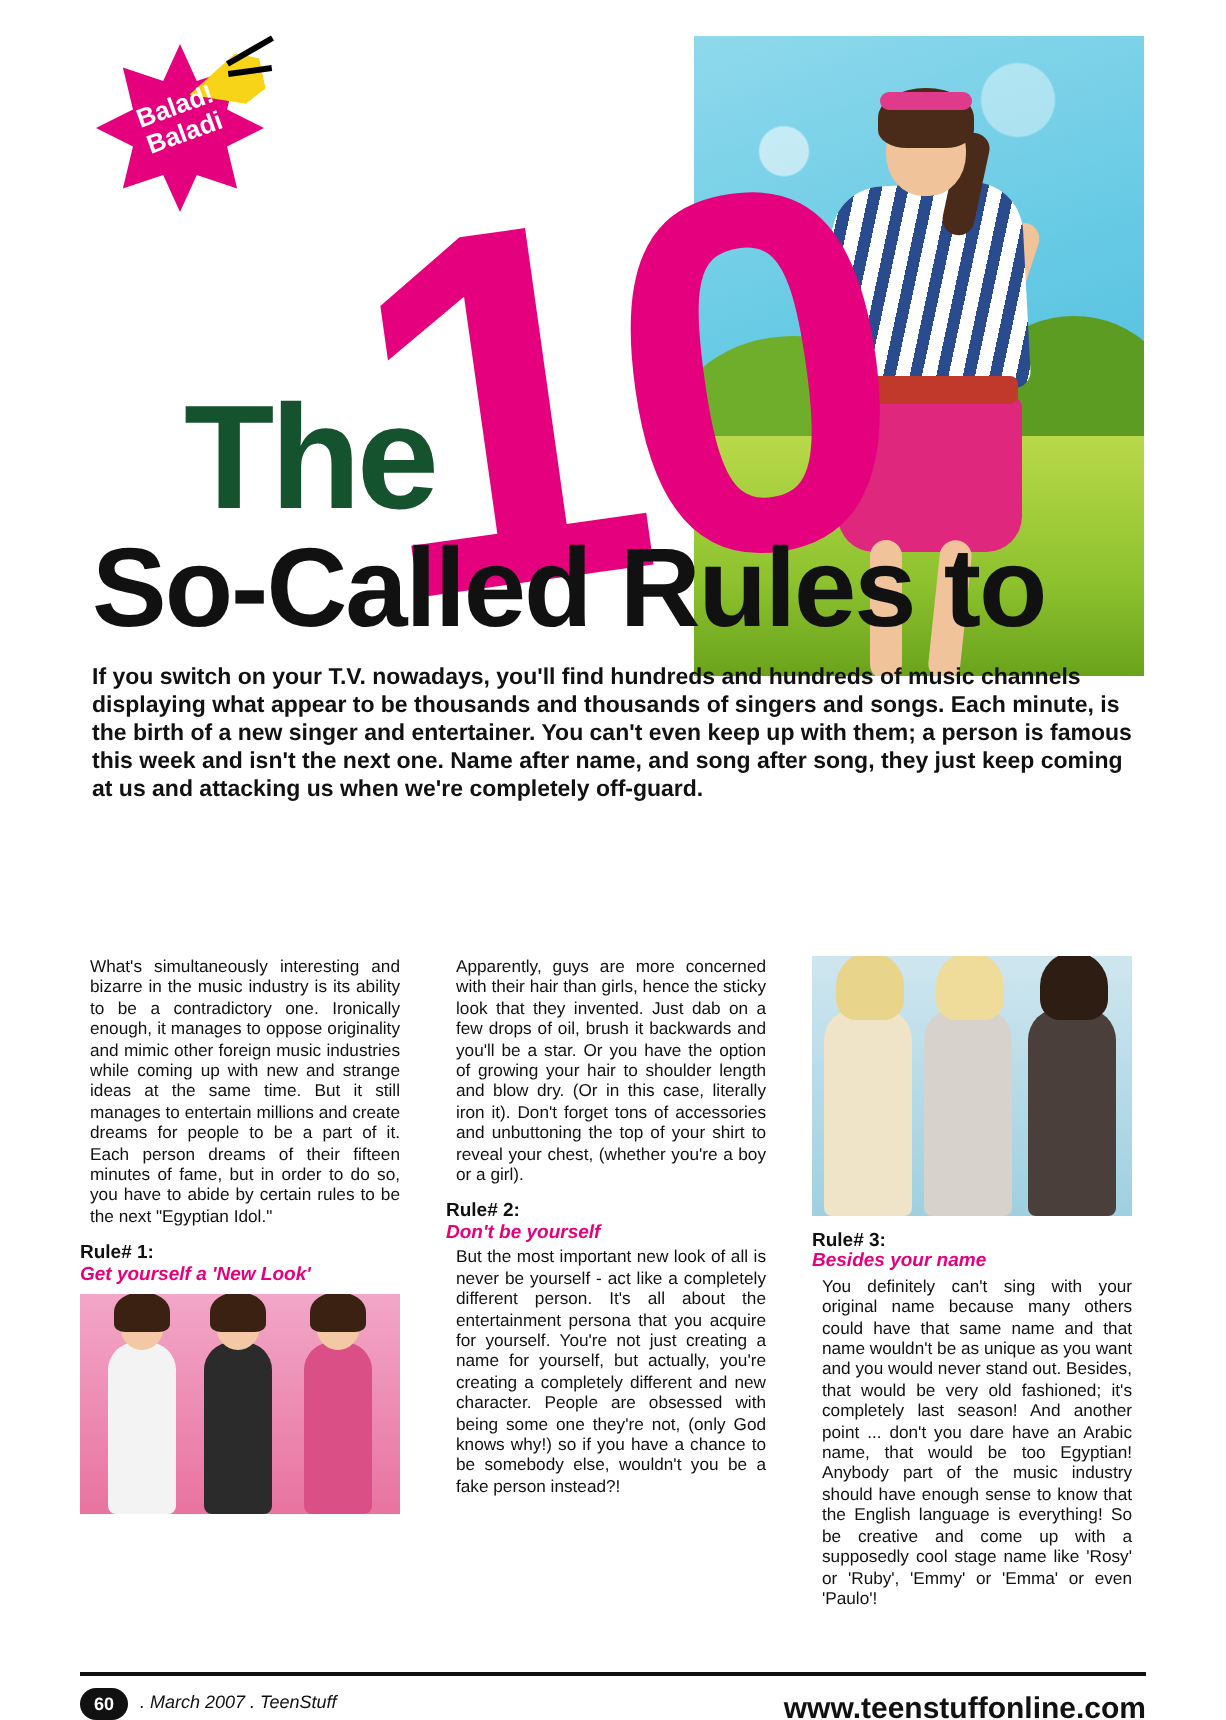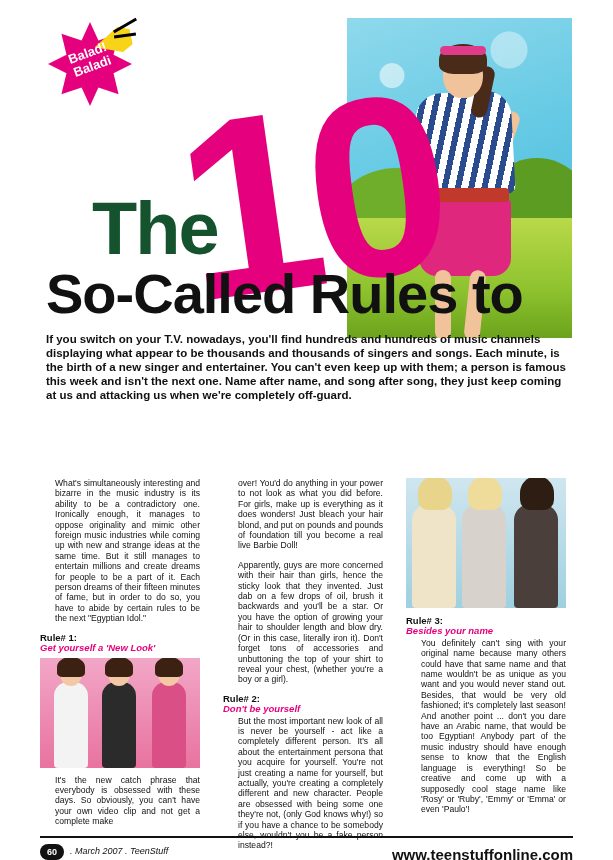--- a/index.html
+++ b/index.html
@@ -161,21 +161,21 @@
   }
 
   
   .cols{
     position:absolute;left:40px;top:478px;width:533px;height:340px;
   }
   .col{position:absolute;top:0;width:160px;font-size:8.6px;line-height:10.4px;color:#111;text-align:justify;}
   .c1{left:0;}
   .c2{left:183px;}
   .c3{left:366px;}
-  .col p{margin:0 0 9px 15px;}
+  .col p{margin:0 0 9px 5px;}
 
   .rule-h{
     font-weight:bold;font-size:9.5px;color:#e5007e;margin:2px 0 1px 0;
   }
   .rule-h .blk{color:#111;display:block;}
   .rule-h .pink{color:#e5007e;font-style:italic;display:block;}
 
   
   .photo-girls{
     width:160px;height:110px;margin:4px 0 7px 0;position:relative;overflow:hidden;
@@ -294,25 +294,23 @@
           </div>
         <div class="g g2">
             <span class="hd"></span>
             <span class="hr"></span>
           </div>
         <div class="g g3 pinkd">
             <span class="hd"></span>
             <span class="hr"></span>
           </div>
       </div>
-      <p>It's the new catch phrase that everybody is obsessed with these days. So obviously, you can't have your own video clip and not get a complete make</p>
     </div>
 
     <div class="col c2">
-      <p>over! You'd do anything in your power to not look as what you did before. For girls, make up is everything as it does wonders! Just bleach your hair blond, and put on pounds and pounds of foundation till you become a real live Barbie Doll!</p>
       <p>Apparently, guys are more concerned with their hair than girls, hence the sticky look that they invented. Just dab on a few drops of oil, brush it backwards and you'll be a star. Or you have the option of growing your hair to shoulder length and blow dry. (Or in this case, literally iron it). Don't forget tons of accessories and unbuttoning the top of your shirt to reveal your chest, (whether you're a boy or a girl).</p>
       <div class="rule-h">
         <span class="blk">Rule# 2:</span>
         <span class="pink">Don't be yourself</span>
       </div>
       <p>But the most important new look of all is never be yourself - act like a completely different person. It's all about the entertainment persona that you acquire for yourself. You're not just creating a name for yourself, but actually, you're creating a completely different and new character. People are obsessed with being some one they're not, (only God knows why!) so if you have a chance to be somebody else, wouldn't you be a fake person instead?!</p>
     </div>
 
     <div class="col c3">
       <div class="photo-blondes">

